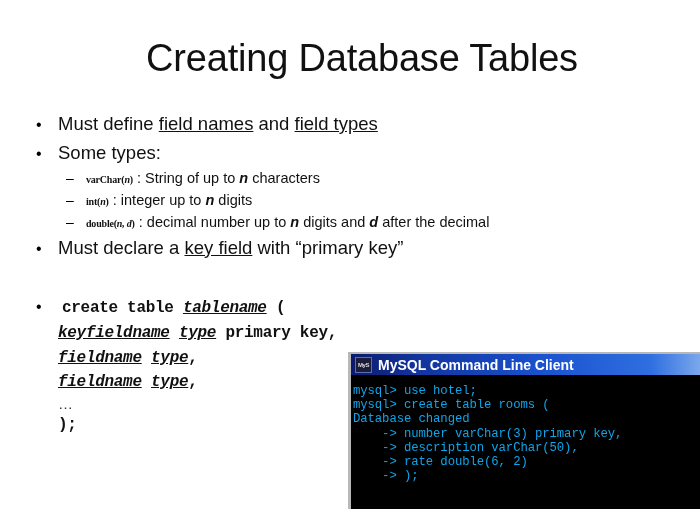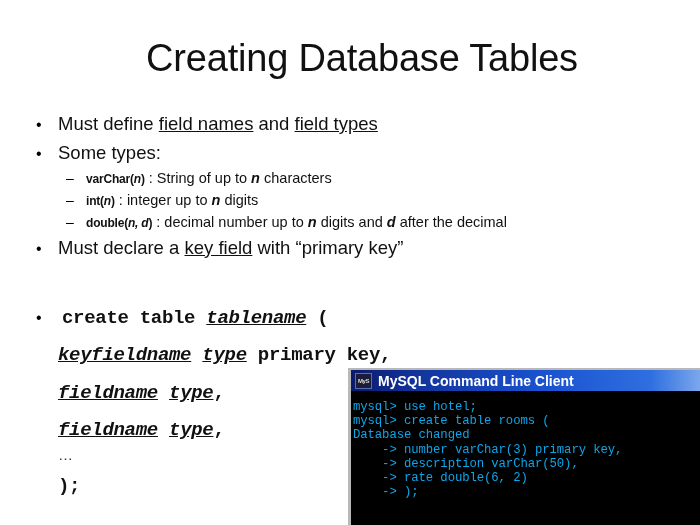--- a/index.html
+++ b/index.html
@@ -71,23 +71,23 @@
     font-size: 14px;
     color: #000;
   }
   .sub-text {
     font-size: 14.5px;
     line-height: 1.3;
     color: #111;
   }
 
   .mono {
-    font-family: Liberation Sans, sans-serif;
-    font-weight: bold;
-    font-size: 12px;
+    font-family: Liberation Serif, serif;
+    font-weight: bold;
+    font-size: 10px;
     letter-spacing: -0.2px;
   }
   .var {
     font-style: italic;
     font-weight: bold;
   }
   .u { text-decoration: underline; }
 
   
   .sql-block {
@@ -96,46 +96,45 @@
     left: 36px;
     width: 520px;
   }
   .sql-first {
     display: flex;
     align-items: baseline;
   }
   .sql-line {
     font-family: "Liberation Mono", "DejaVu Sans Mono", monospace;
     font-weight: bold;
-    font-size: 19px;
+    font-size: 16px;
     line-height: 1.55;
     letter-spacing: -0.3px;
     color: #111;
     white-space: pre;
     padding-left: 22px;
-    margin-top: 8px;
   }
   .sql-line.first { padding-left: 4px; }
   .sql-ellipsis {
     font-family: "Liberation Sans", sans-serif;
     font-size: 15px;
     line-height: 1.2;
     padding-left: 22px;
     color: #333;
   }
   .sql-var {
     font-style: italic;
     text-decoration: underline;
   }
 
   
   .terminal-window {
     position: absolute;
     left: 348px;
-    top: 368px;
+    top: 352px;
     width: 352px;
     height: 157px;
     background: #000000;
     border-left: 3px solid #b8b8b8;
     border-top: 2px solid #b8b8b8;
     box-sizing: border-box;
     overflow: hidden;
   }
   .terminal-titlebar {
     height: 21px;

